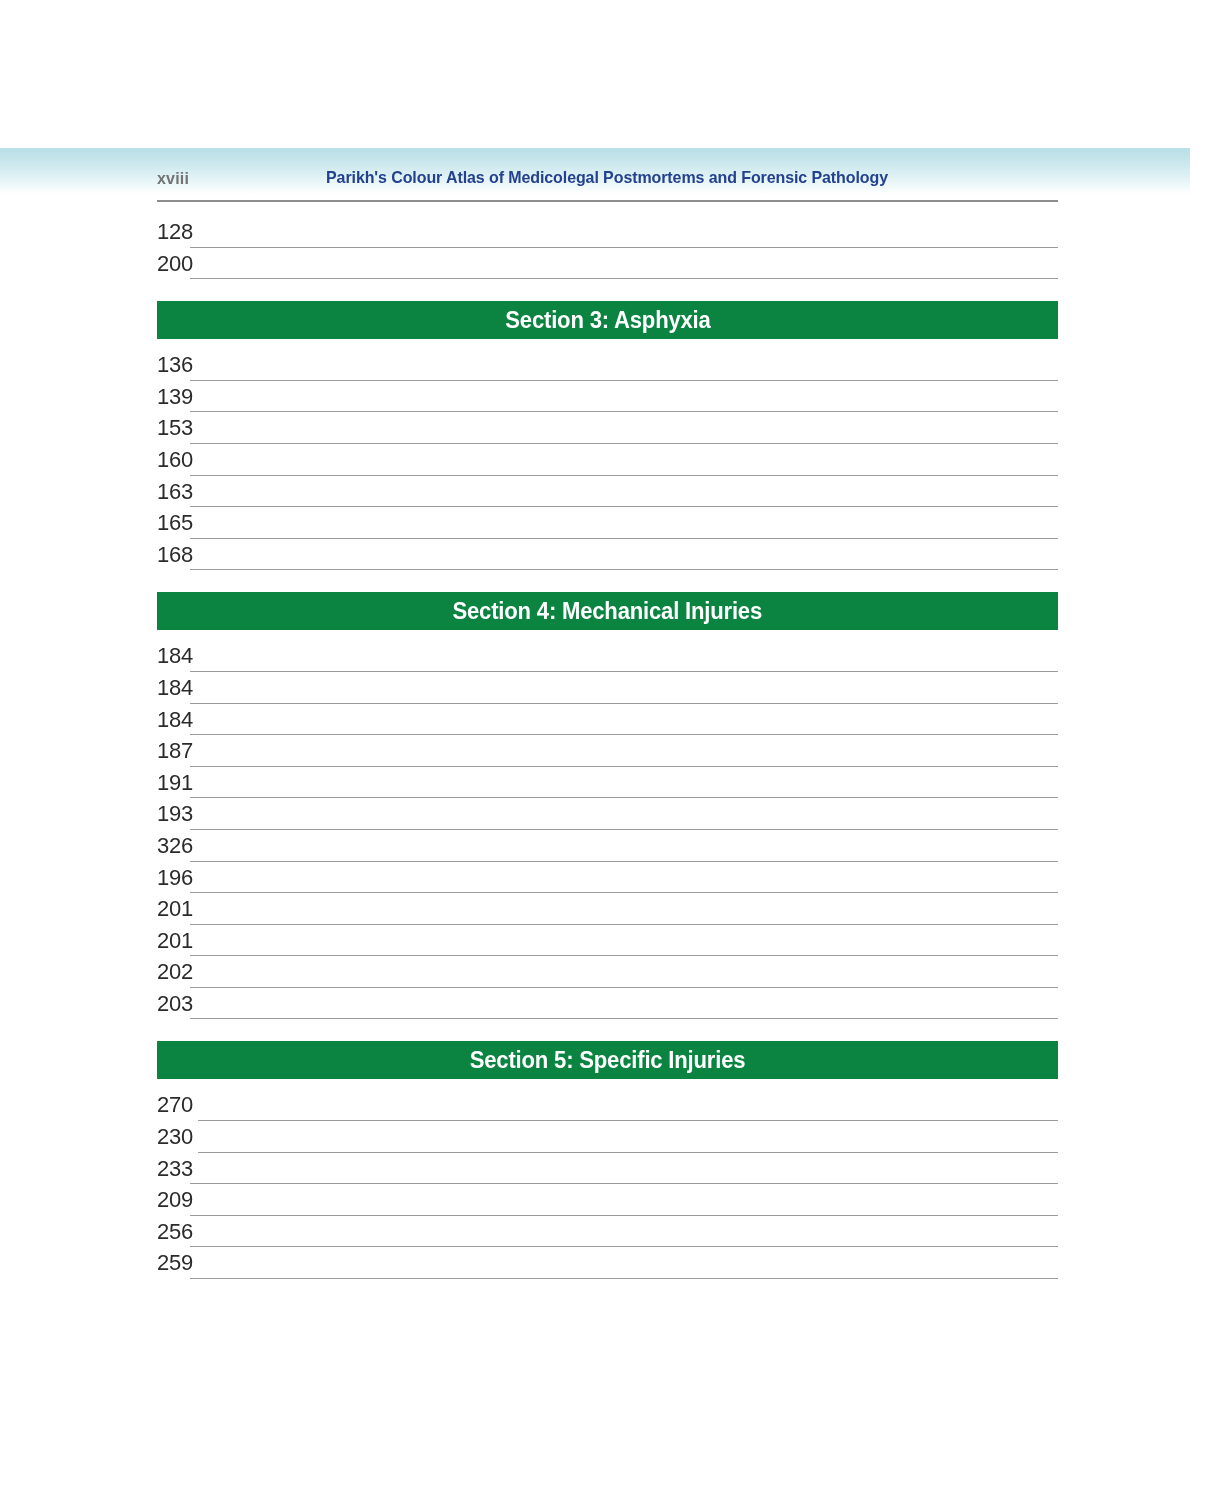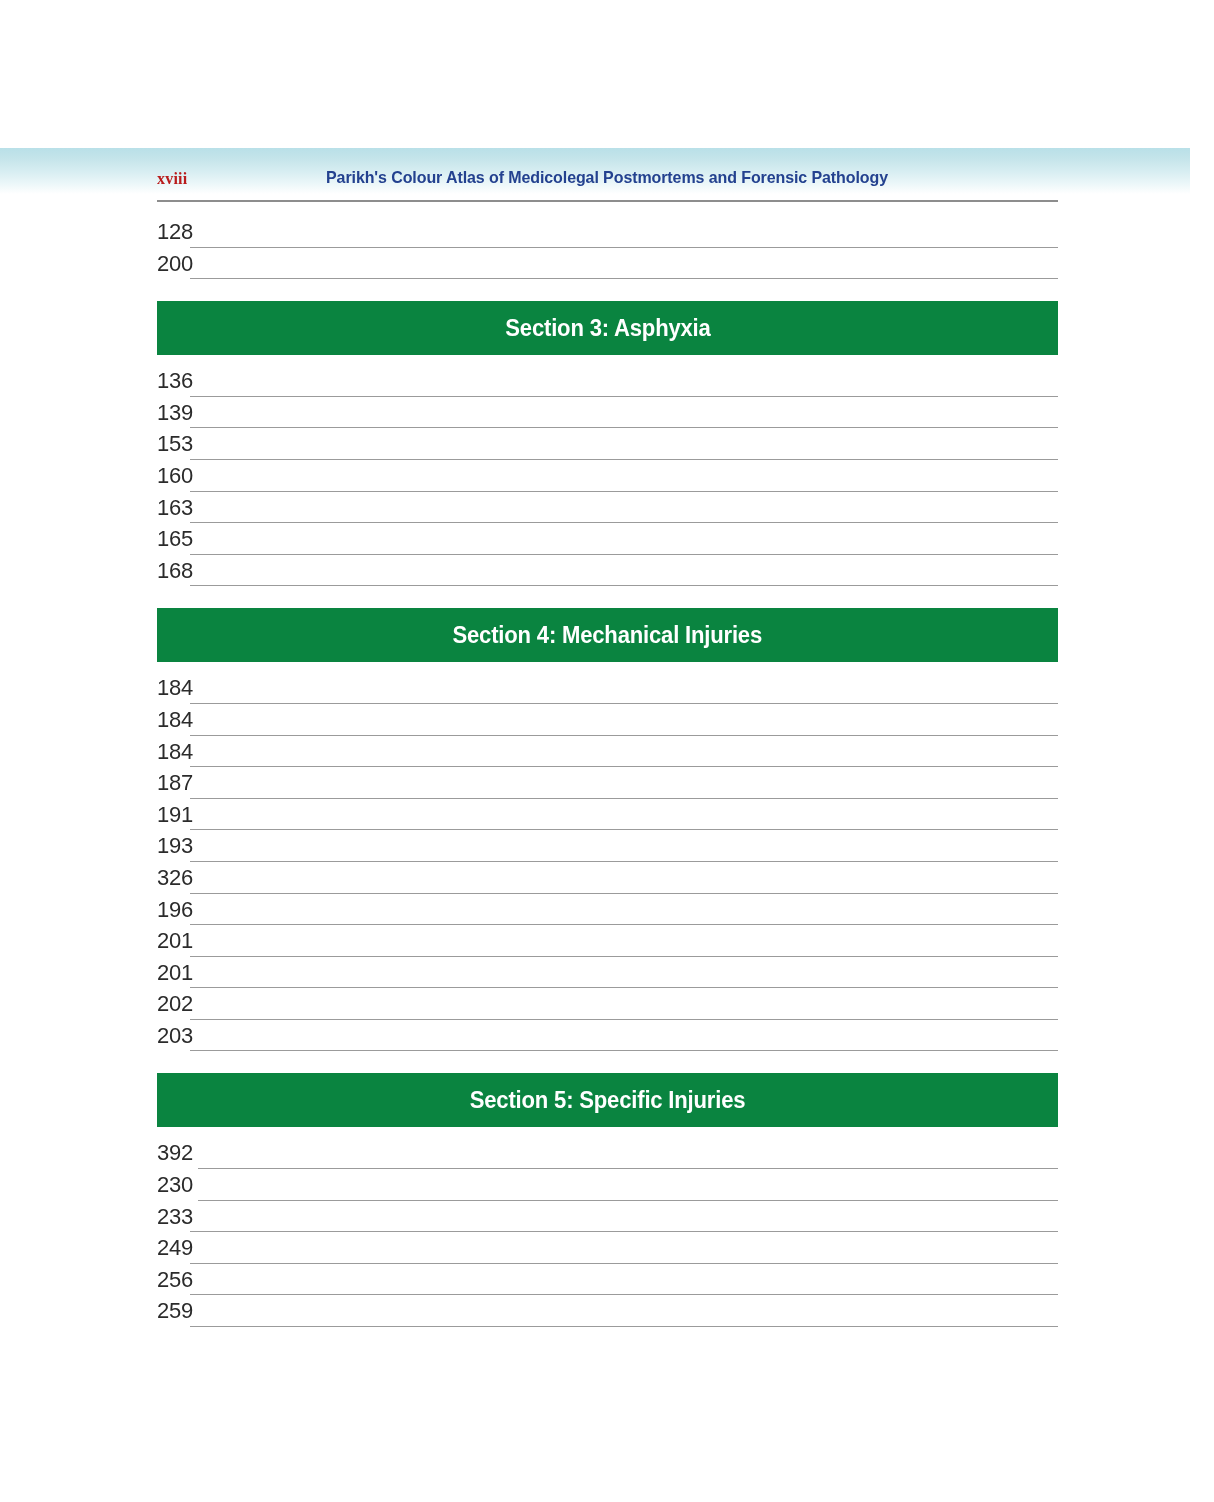--- a/index.html
+++ b/index.html
@@ -43,23 +43,22 @@
     top: 168px;
     width: 900px;
     height: 26px;
   }
   .folio {
     position: absolute;
     left: 0;
     top: 2px;
     font-size: 16px;
     font-weight: bold;
-    color: #b91c1c;
+    color: #737373;
     letter-spacing: .2px;
-    font-family: Liberation Serif, serif;
   }
   .runhead-title {
     position: absolute;
     left: 0;
     top: 0;
     width: 900px;
     text-align: center;
     font-size: 16.5px;
     font-weight: bold;
     color: #23418f;
@@ -79,21 +78,21 @@
   
   .content {
     position: absolute;
     left: 157px;
     top: 216px;
     width: 901px;
   }
 
   
   .section-banner {
-    height: 54px;
+    height: 38px;
     background: #0a8440;
     display: flex;
     align-items: center;
     justify-content: center;
     margin: 22px 0 10px 0;
   }
   .section-banner-label {
     color: #ffffff;
     font-size: 23px;
     font-weight: bold;
@@ -304,39 +303,39 @@
           <span class="leader"></span>
         </div>
       </div>
       <div class="section-banner">
         <span class="section-banner-label">Section 5: Specific Injuries</span>
       </div>
       <div>
         <div class="toc-entry lvl1 lvl1w">
           <span class="num">36.</span>
           <span class="label">Accidental Injuries</span>
-          <span class="page">392</span>
+          <span class="page">270</span>
           <span class="leader"></span>
         </div>
         <div class="toc-entry lvl1 lvl1w">
           <span class="num">38.</span>
           <span class="label">Railway Injuries</span>
           <span class="page">230</span>
           <span class="leader"></span>
         </div>
         <div class="toc-entry lvl1">
           <span class="num">39.</span>
           <span class="label">Torture Injuries</span>
           <span class="page">233</span>
           <span class="leader"></span>
         </div>
         <div class="toc-entry lvl1">
           <span class="num">40.</span>
           <span class="label">Custodial and Encounter Injuries</span>
-          <span class="page">249</span>
+          <span class="page">209</span>
           <span class="leader"></span>
         </div>
         <div class="toc-entry lvl1">
           <span class="num">41.</span>
           <span class="label">Abuse and Sadistic Injuries</span>
           <span class="page">256</span>
           <span class="leader"></span>
         </div>
         <div class="toc-entry lvl1">
           <span class="num">42.</span>

